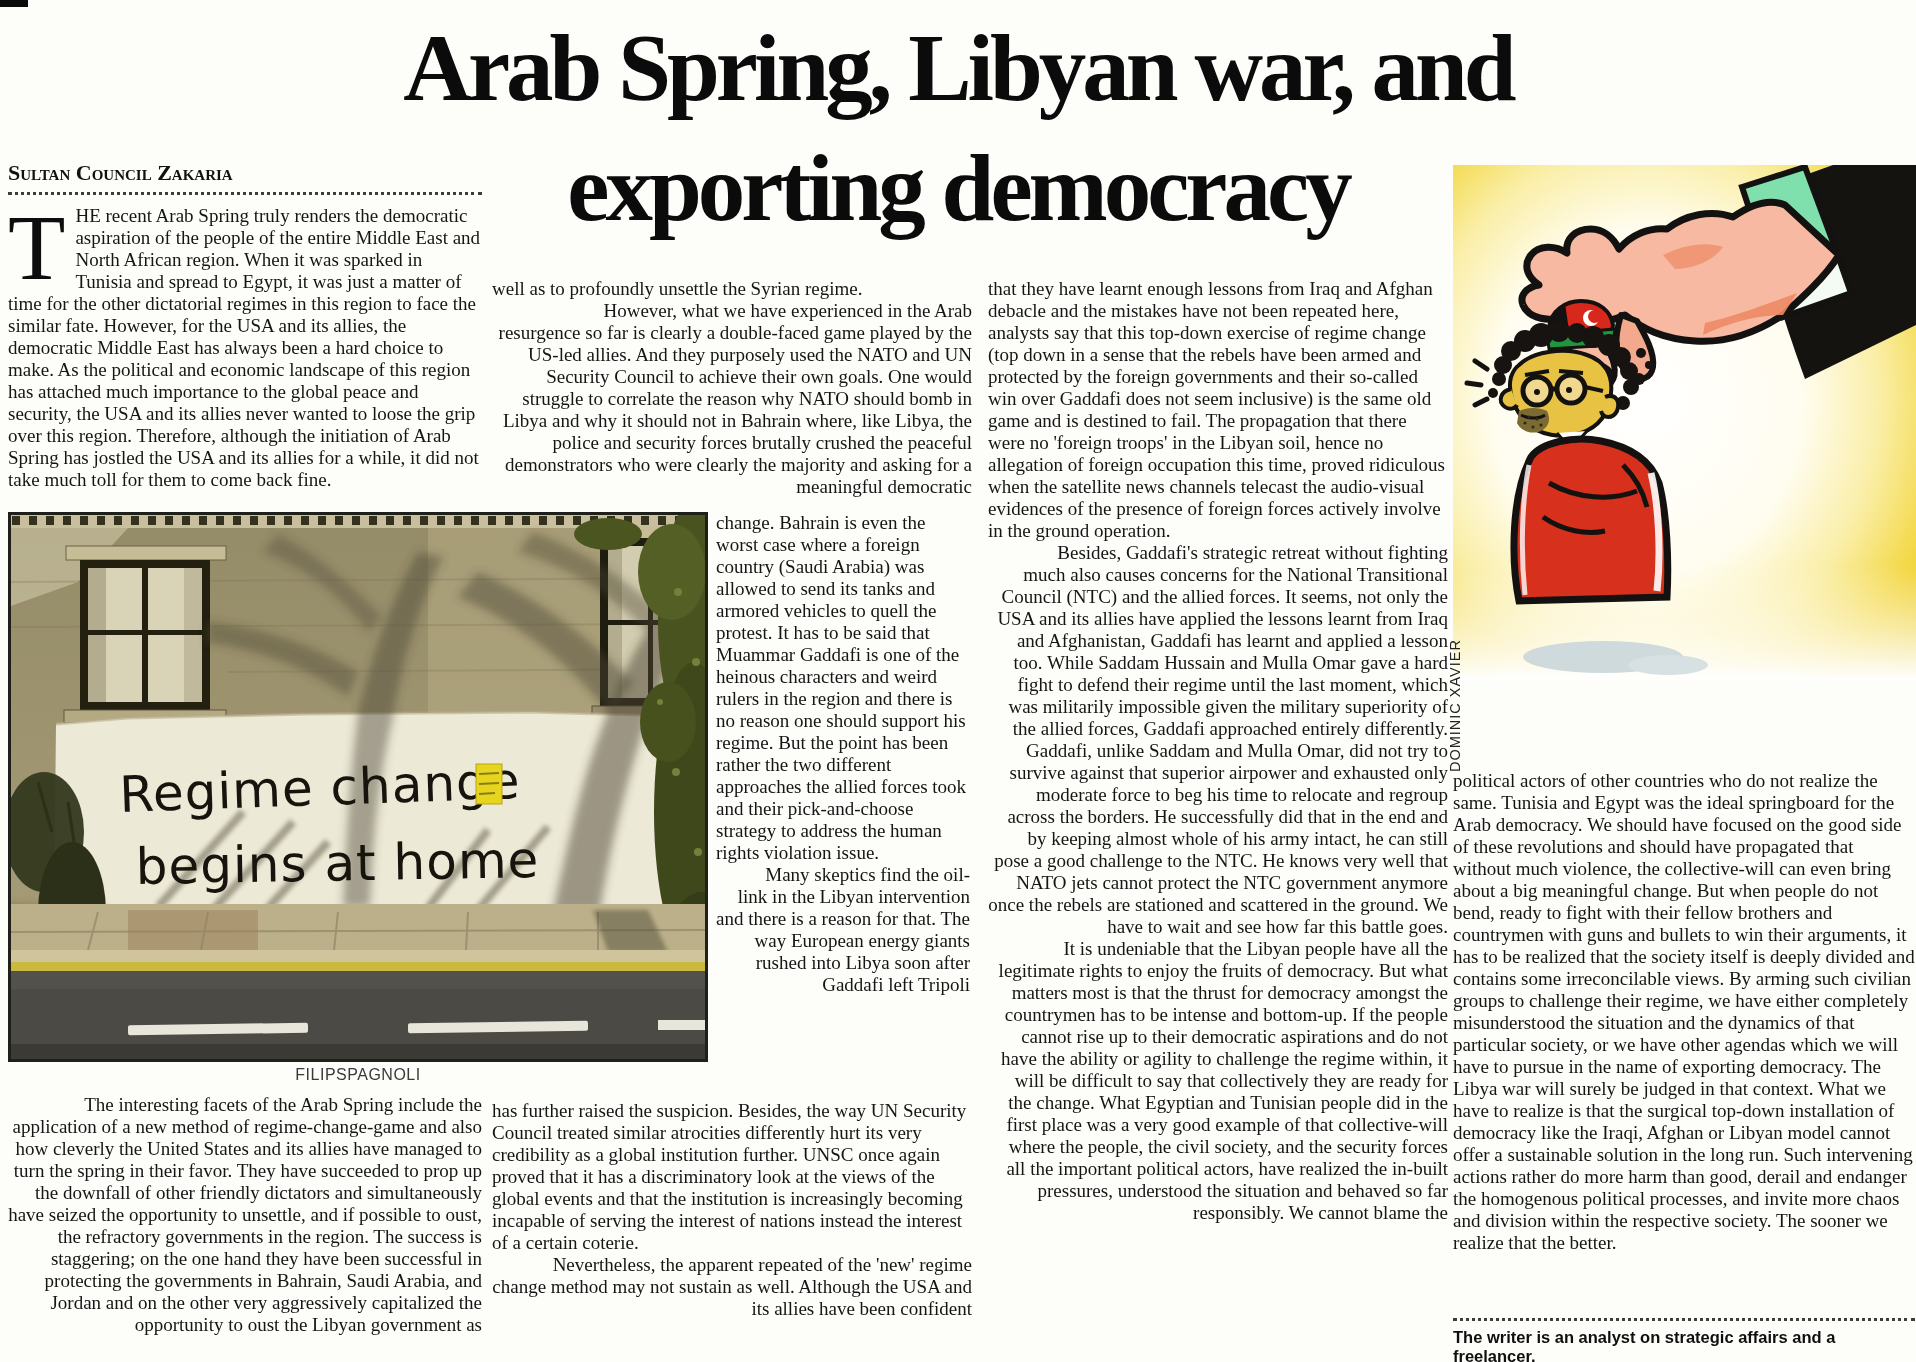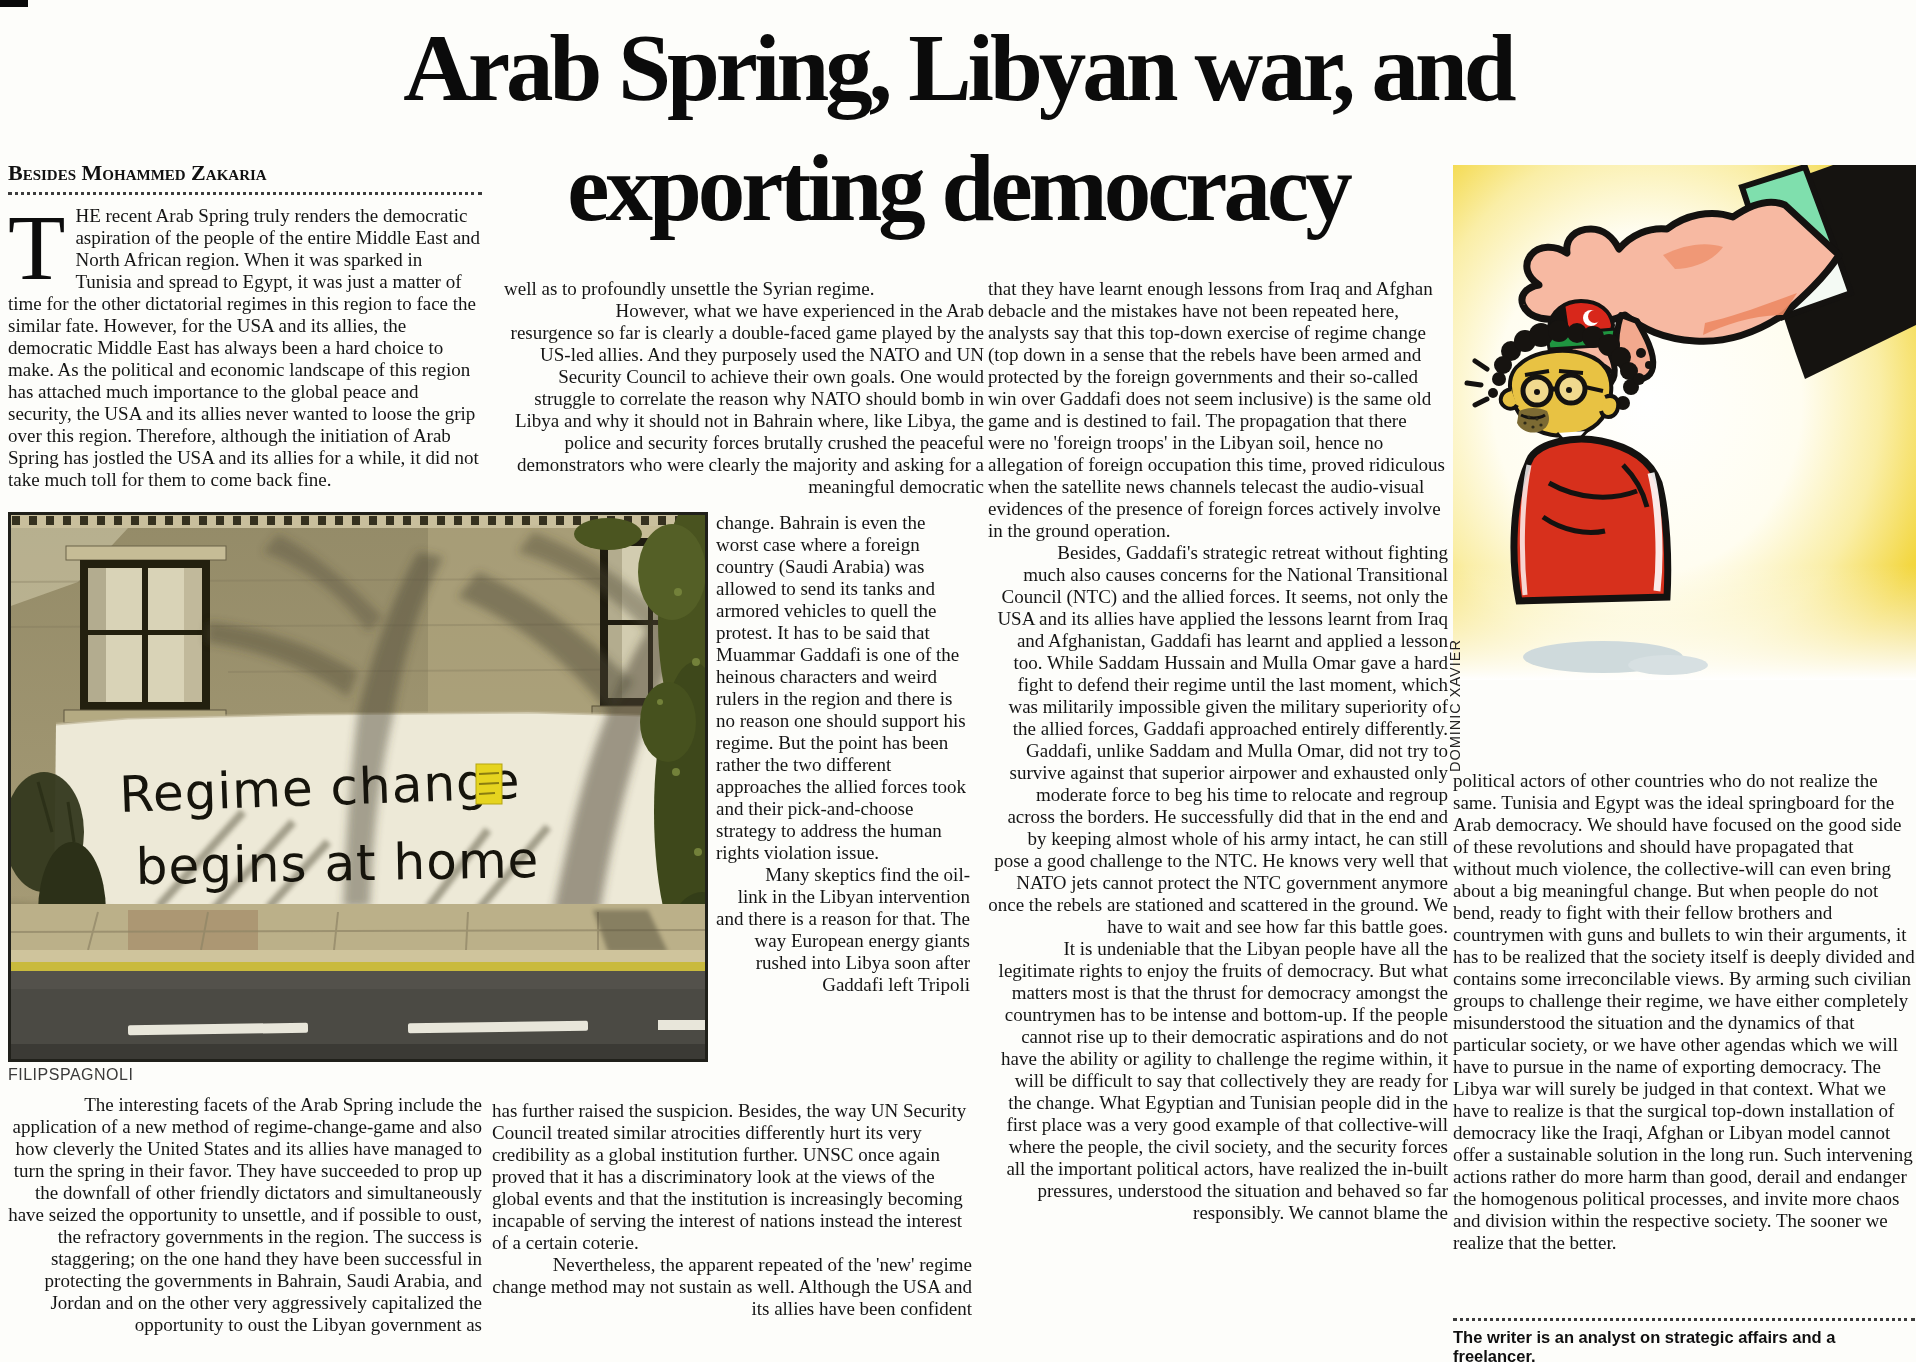--- a/index.html
+++ b/index.html
@@ -14,31 +14,31 @@
   .byline{position:absolute;left:8px;top:160px;width:474px;
     font-family:"Liberation Serif",serif;font-weight:bold;font-variant:small-caps;
     font-size:22px;color:#111;padding-bottom:6px;border-bottom:3px dotted #3c3c3c;}
 
   .col{position:absolute;font-family:"Liberation Serif",serif;font-size:19px;
     line-height:22px;color:#151515;text-align:left;}
   .col p{margin:0;}
   .col p.indent{text-indent:26px;text-align:right;}
   .col1a{left:8px;top:205px;width:474px;}
   .col1b{left:8px;top:1094px;width:474px;}
-  .col2a{left:492px;top:278px;width:480px;margin-left:12px;}
+  .col2a{left:492px;top:278px;width:480px;}
   .col2b{left:716px;top:512px;width:254px;}
   .col2c{left:492px;top:1100px;width:480px;}
   .col3 {left:988px;top:278px;width:460px;height:1084px;overflow:hidden;}
   .col4 {left:1453px;top:770px;width:462px;}
 
   .dropcap{float:left;font-family:"Liberation Serif",serif;font-size:94px;
     line-height:72px;padding:6px 10px 2px 0;color:#0d0d0d;font-weight:400;}
 
   .photo{position:absolute;left:8px;top:512px;width:700px;height:550px;}
-  .photo-credit{position:absolute;left:8px;top:1066px;width:700px;text-align:left;
+  .photo-credit{position:absolute;left:8px;top:1066px;width:700px;text-align:center;
     padding-right:8px;font-family:"Liberation Sans",sans-serif;font-size:16px;
     letter-spacing:0.5px;color:#3a3a3a;}
 
   .cartoon{position:absolute;left:1453px;top:165px;width:463px;height:590px;}
   .cartoon-credit{position:absolute;left:1447px;top:612px;height:160px;width:18px;
     writing-mode:vertical-rl;transform:rotate(180deg);
     font-family:"Liberation Sans",sans-serif;font-size:14.5px;letter-spacing:1px;color:#222;}
 
   .footer{position:absolute;left:1453px;top:1318px;width:462px;
     border-top:3px dotted #3c3c3c;padding-top:7px;
@@ -47,21 +47,21 @@
 </head>
 <body>
 
 <div class="corner-mark"></div>
 
 <div class="headline">
   <div>Arab Spring, Libyan war, and</div>
   <div>exporting democracy</div>
 </div>
 
-<div class="byline">Besides Mohammed Zakaria</div>
+<div class="byline">Sultan Council Zakaria</div>
 
 <div class="col col1a">
   <p><span class="dropcap">T</span><span>HE recent Arab Spring truly renders the democratic aspiration of the people of the entire Middle East and North African region. When it was sparked in Tunisia and spread to Egypt, it was just a matter of time for the other dictatorial regimes in this region to face the similar fate. However, for the USA and its allies, the democratic Middle East has always been a hard choice to make. As the political and economic landscape of this region has attached much importance to the global peace and security, the USA and its allies never wanted to loose the grip over this region. Therefore, although the initiation of Arab Spring has jostled the USA and its allies for a while, it did not take much toll for them to come back fine.</span></p>
 </div>
 
 <div class="photo">
 <svg viewBox="0 0 700 550" width="700" height="550">
   <defs>
     <linearGradient id="wallg" x1="0" y1="0" x2="0" y2="1">
       <stop offset="0" stop-color="#948b68"></stop>

